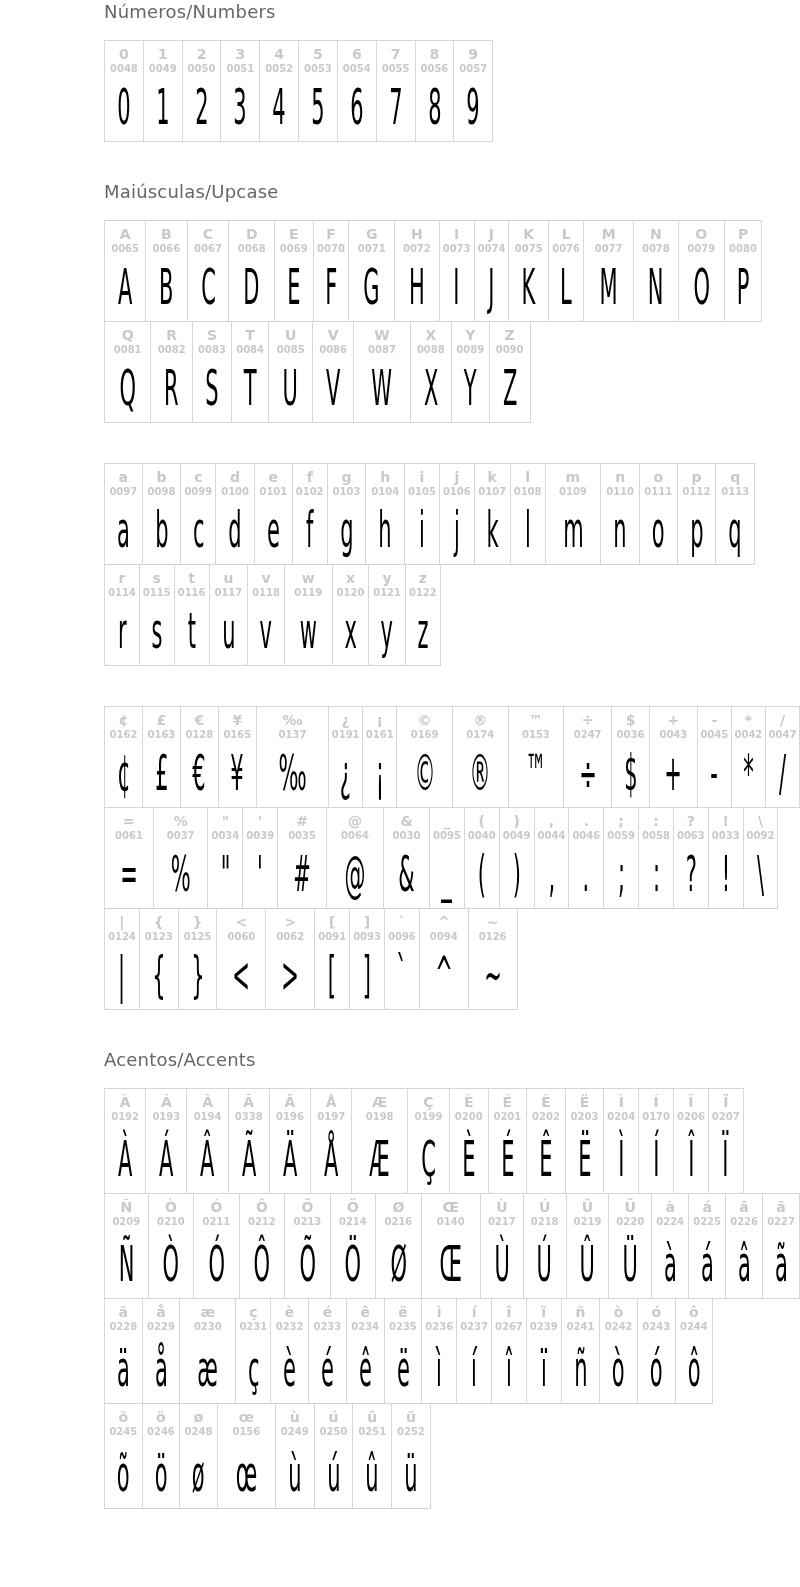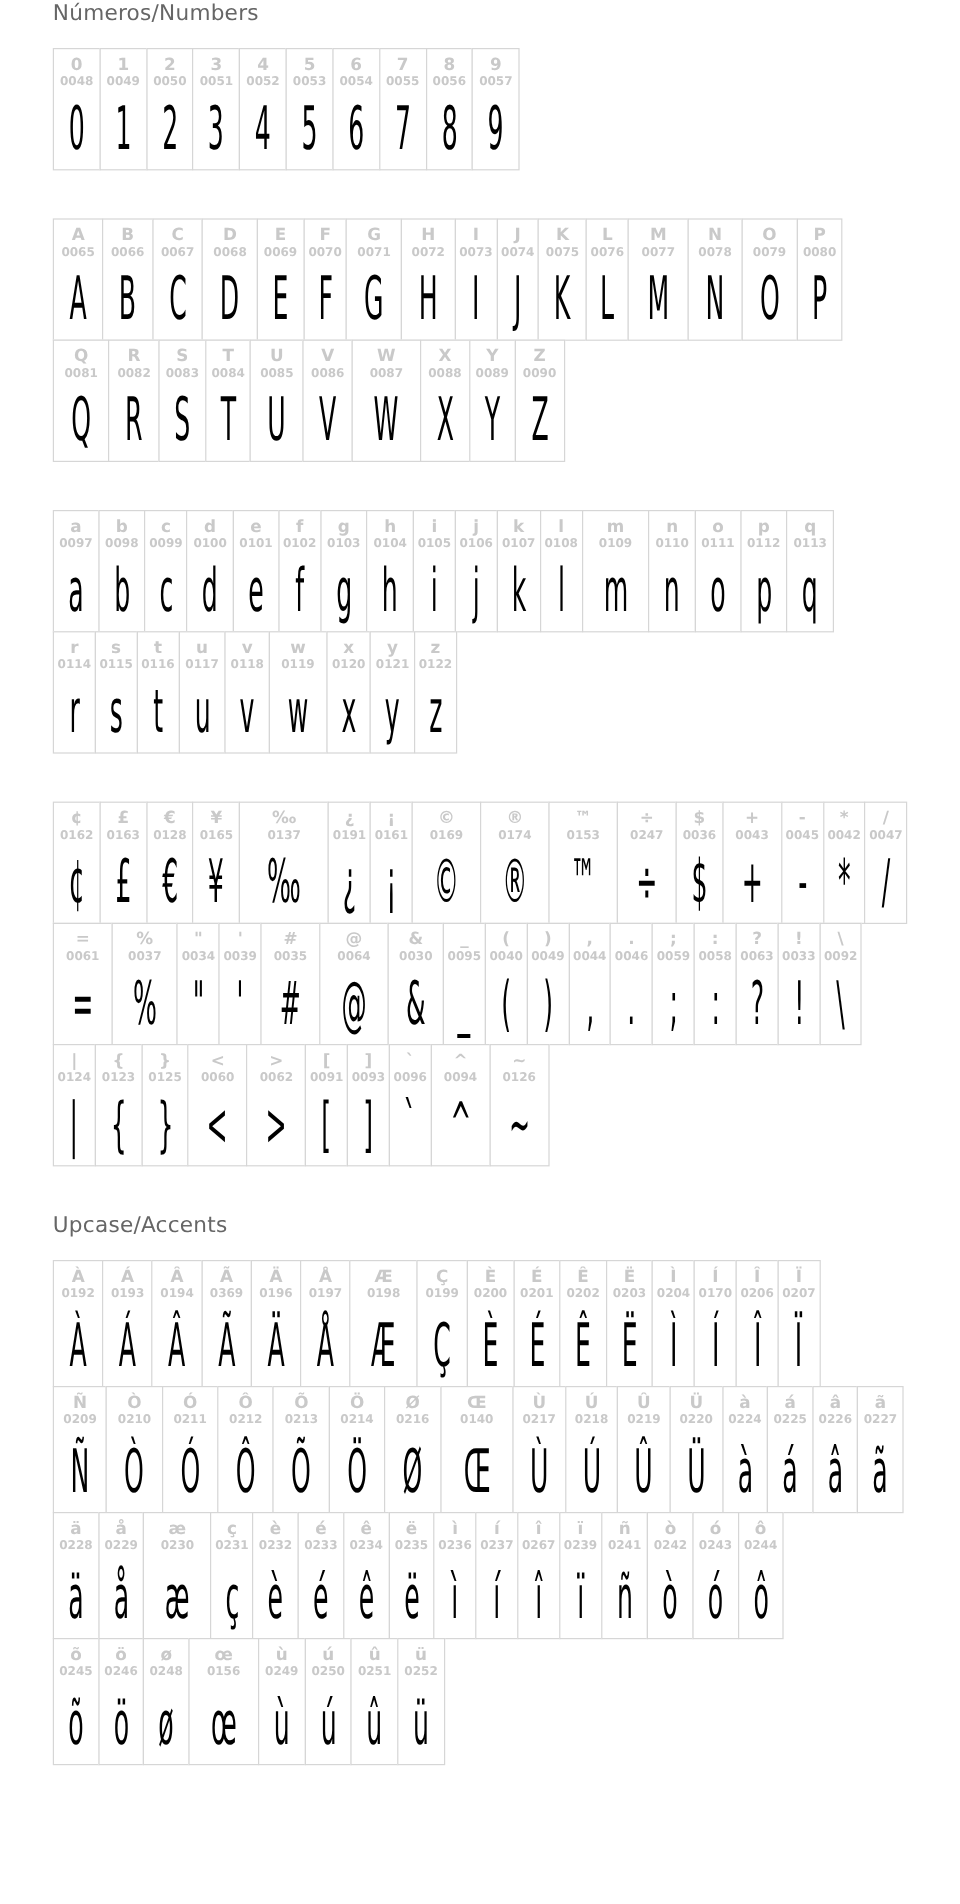--- a/index.html
+++ b/index.html
@@ -5,21 +5,21 @@
   * { box-sizing: border-box; }
   html, body {
     margin: 0; padding: 0;
     background: #ffffff;
     width: 800px;
     font-family: "DejaVu Sans", "Liberation Sans", sans-serif;
   }
   body { min-height: 1587px; overflow: hidden; }
 
   .content {
-    margin-left: 44px;
+    margin-left: 104px;
     padding-top: 2px;
   }
 
   .section { margin-bottom: 40px; }
   .section-title {
     font-size: 18px;
     font-weight: 400;
     color: #666666;
     letter-spacing: 0.2px;
     margin: 0 0 18px 0;
@@ -154,20 +154,21 @@
             <span class="ref">9</span>
             <span class="code">0057</span>
             <div class="glyph-box">
               <span class="glyph">9</span>
             </div>
           </div>
         </div>
       </div>
     </section>
     <section class="section">
+      <h2 class="section-title">Maiúsculas/Upcase</h2>
       <div class="rows">
         <div class="row">
           <div class="cell">
             <span class="ref">A</span>
             <span class="code">0065</span>
             <div class="glyph-box">
               <span class="glyph">A</span>
             </div>
           </div>
           <div class="cell">
@@ -845,21 +846,21 @@
             <span class="ref">~</span>
             <span class="code">0126</span>
             <div class="glyph-box">
               <span class="glyph">~</span>
             </div>
           </div>
         </div>
       </div>
     </section>
     <section class="section section-accents">
-      <h2 class="section-title">Upcase/Accents</h2>
+      <h2 class="section-title">Acentos/Accents</h2>
       <div class="rows">
         <div class="row">
           <div class="cell">
             <span class="ref">À</span>
             <span class="code">0192</span>
             <div class="glyph-box">
               <span class="glyph">À</span>
             </div>
           </div>
           <div class="cell">
@@ -871,21 +872,21 @@
           </div>
           <div class="cell">
             <span class="ref">Â</span>
             <span class="code">0194</span>
             <div class="glyph-box">
               <span class="glyph">Â</span>
             </div>
           </div>
           <div class="cell">
             <span class="ref">Ã</span>
-            <span class="code">0369</span>
+            <span class="code">0338</span>
             <div class="glyph-box">
               <span class="glyph">Ã</span>
             </div>
           </div>
           <div class="cell">
             <span class="ref">Ä</span>
             <span class="code">0196</span>
             <div class="glyph-box">
               <span class="glyph">Ä</span>
             </div>

